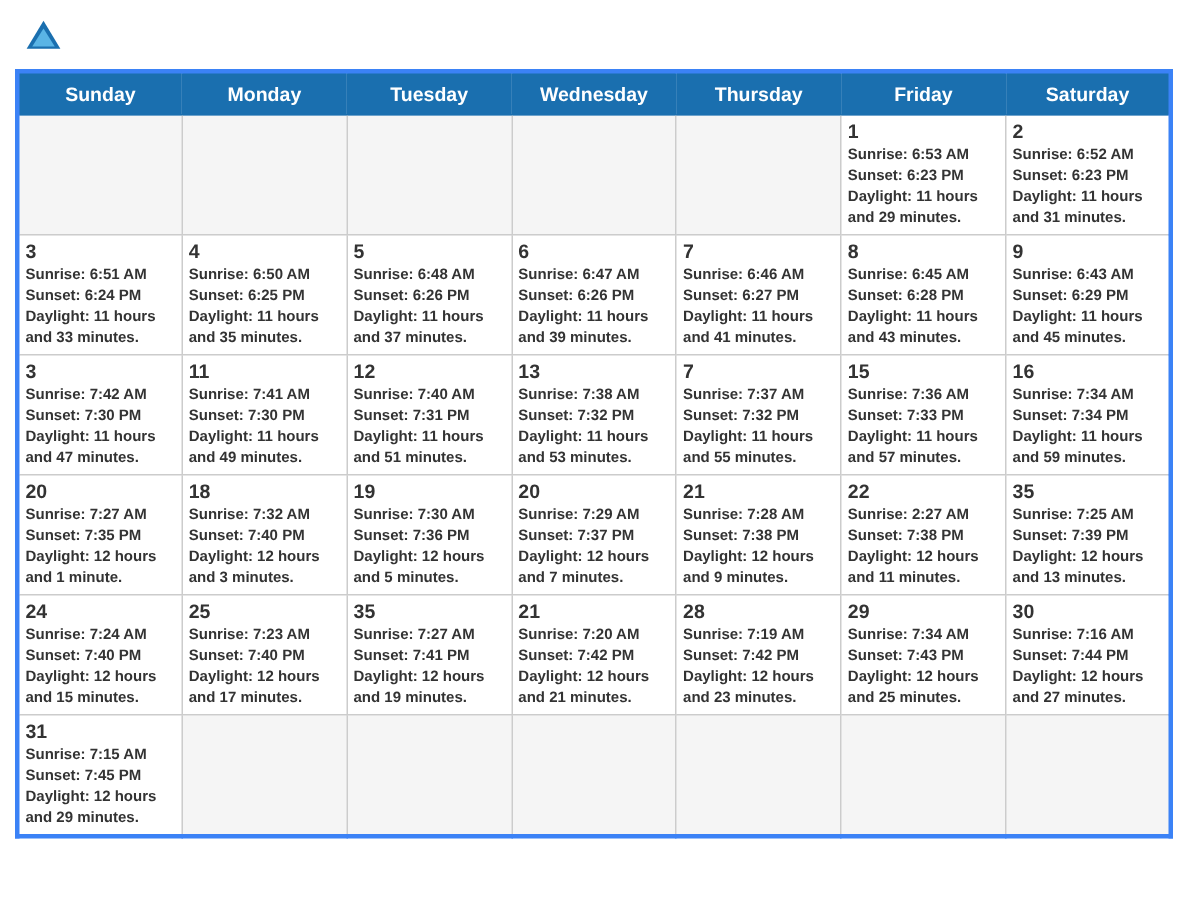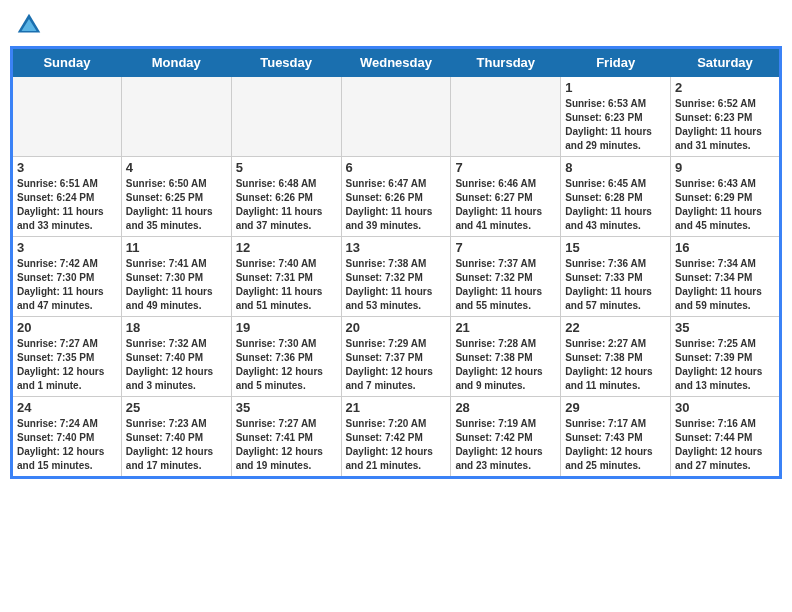--- a/index.html
+++ b/index.html
@@ -326,27 +326,42 @@
         </td>
         <td>
           <span class="day-number">28</span>
           <div class="day-info">Sunrise: 7:19 AM
 Sunset: 7:42 PM
 Daylight: 12 hours
 and 23 minutes.</div>
         </td>
         <td>
           <span class="day-number">29</span>
-          <div class="day-info">Sunrise: 7:17 AM
+          <div class="day-info">Sunrise: 7:34 AM
 Sunset: 7:43 PM
 Daylight: 12 hours
 and 25 minutes.</div>
         </td>
         <td>
           <span class="day-number">30</span>
           <div class="day-info">Sunrise: 7:16 AM
 Sunset: 7:44 PM
 Daylight: 12 hours
 and 27 minutes.</div>
         </td>
+      </tr>
+      <tr class="last-row">
+        <td>
+          <span class="day-number">31</span>
+          <div class="day-info">Sunrise: 7:15 AM
+Sunset: 7:45 PM
+Daylight: 12 hours
+and 29 minutes.</div>
+        </td>
+        <td class="empty"></td>
+        <td class="empty"></td>
+        <td class="empty"></td>
+        <td class="empty"></td>
+        <td class="empty"></td>
+        <td class="empty"></td>
       </tr>
     </tbody>
 </table>
 
 </body></html>

